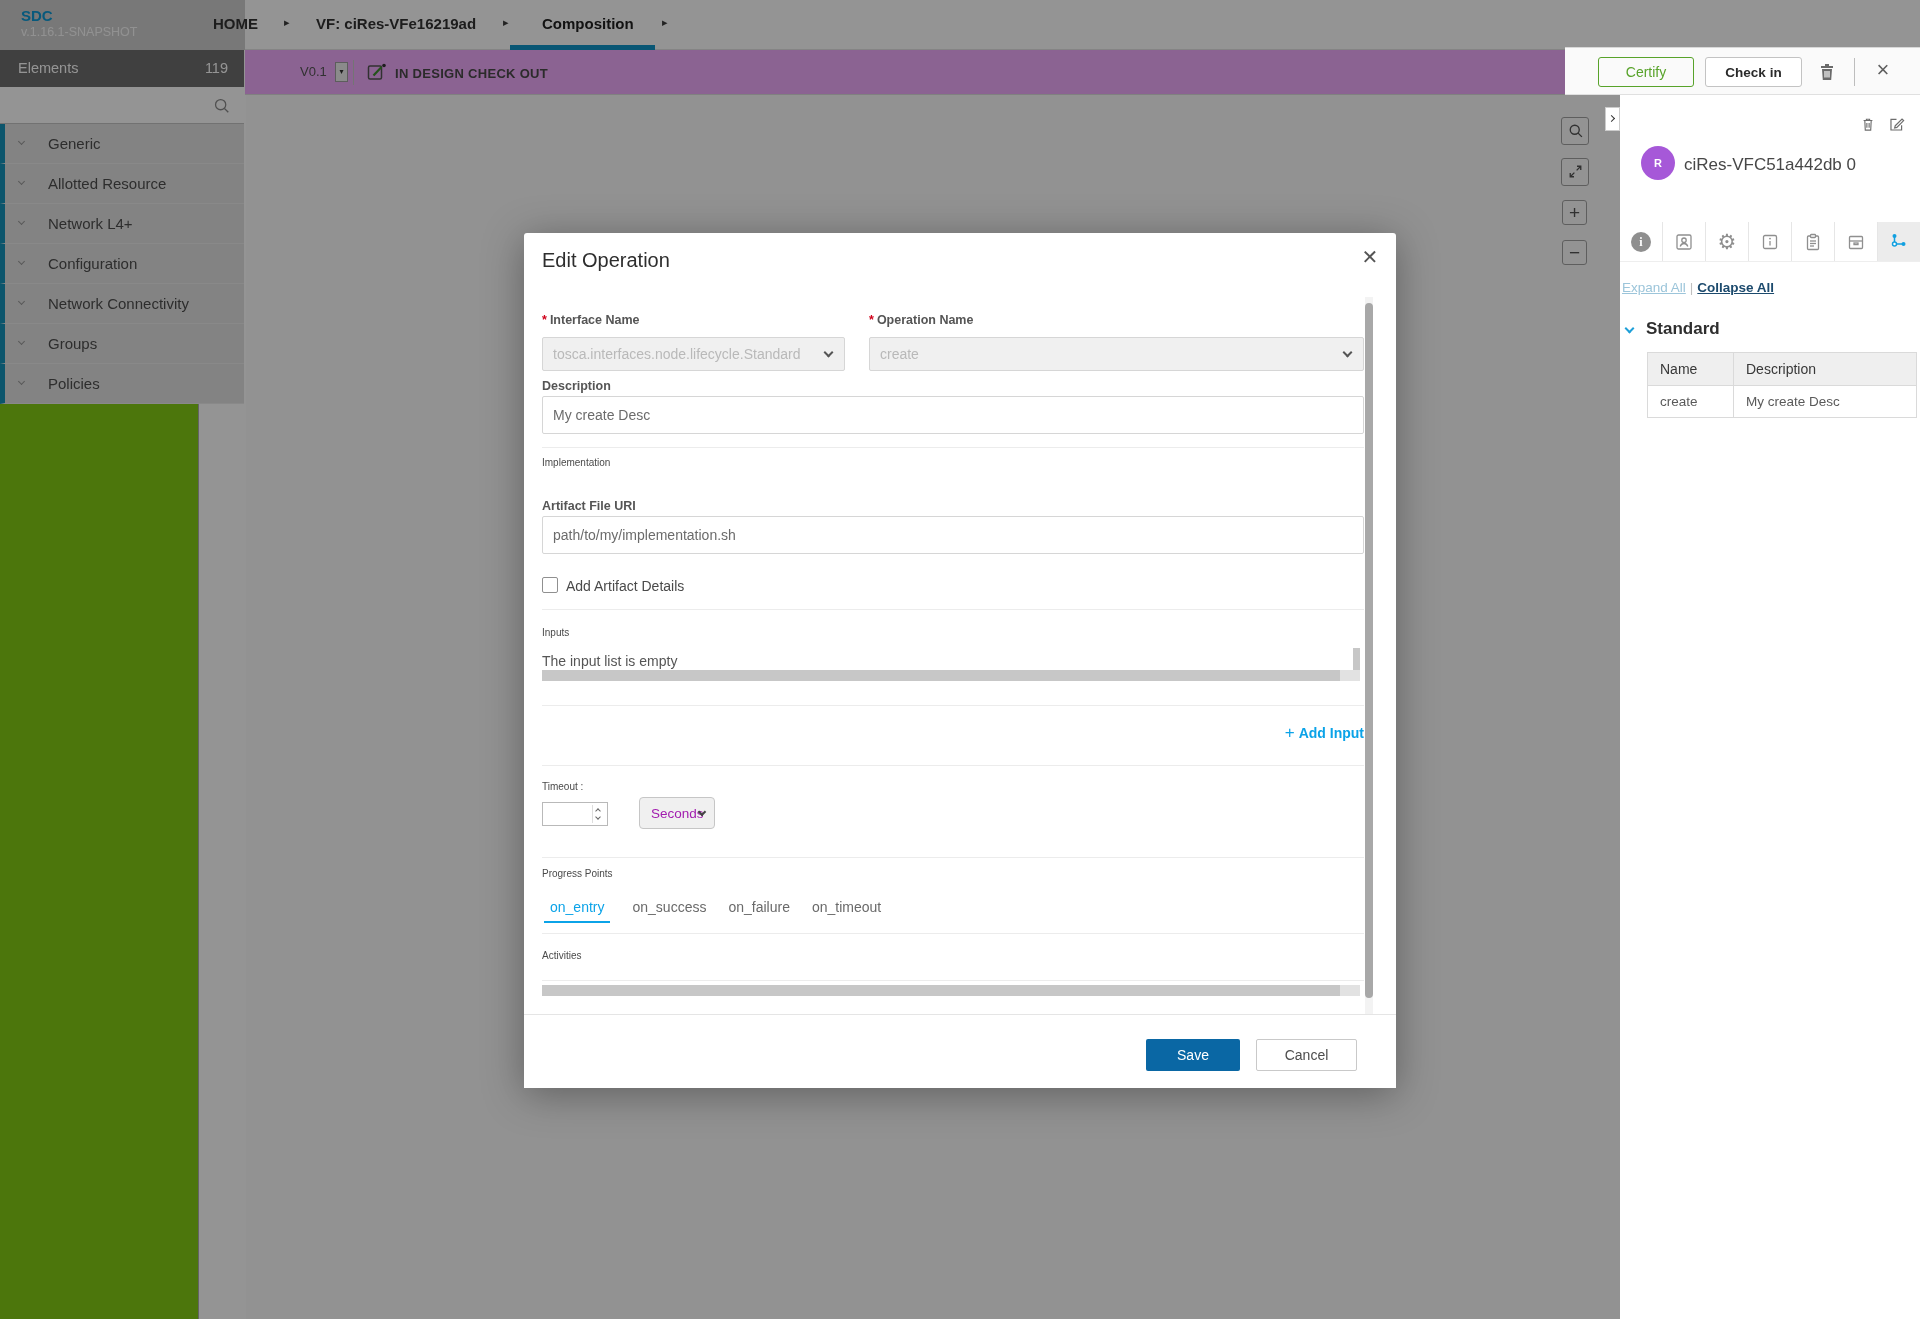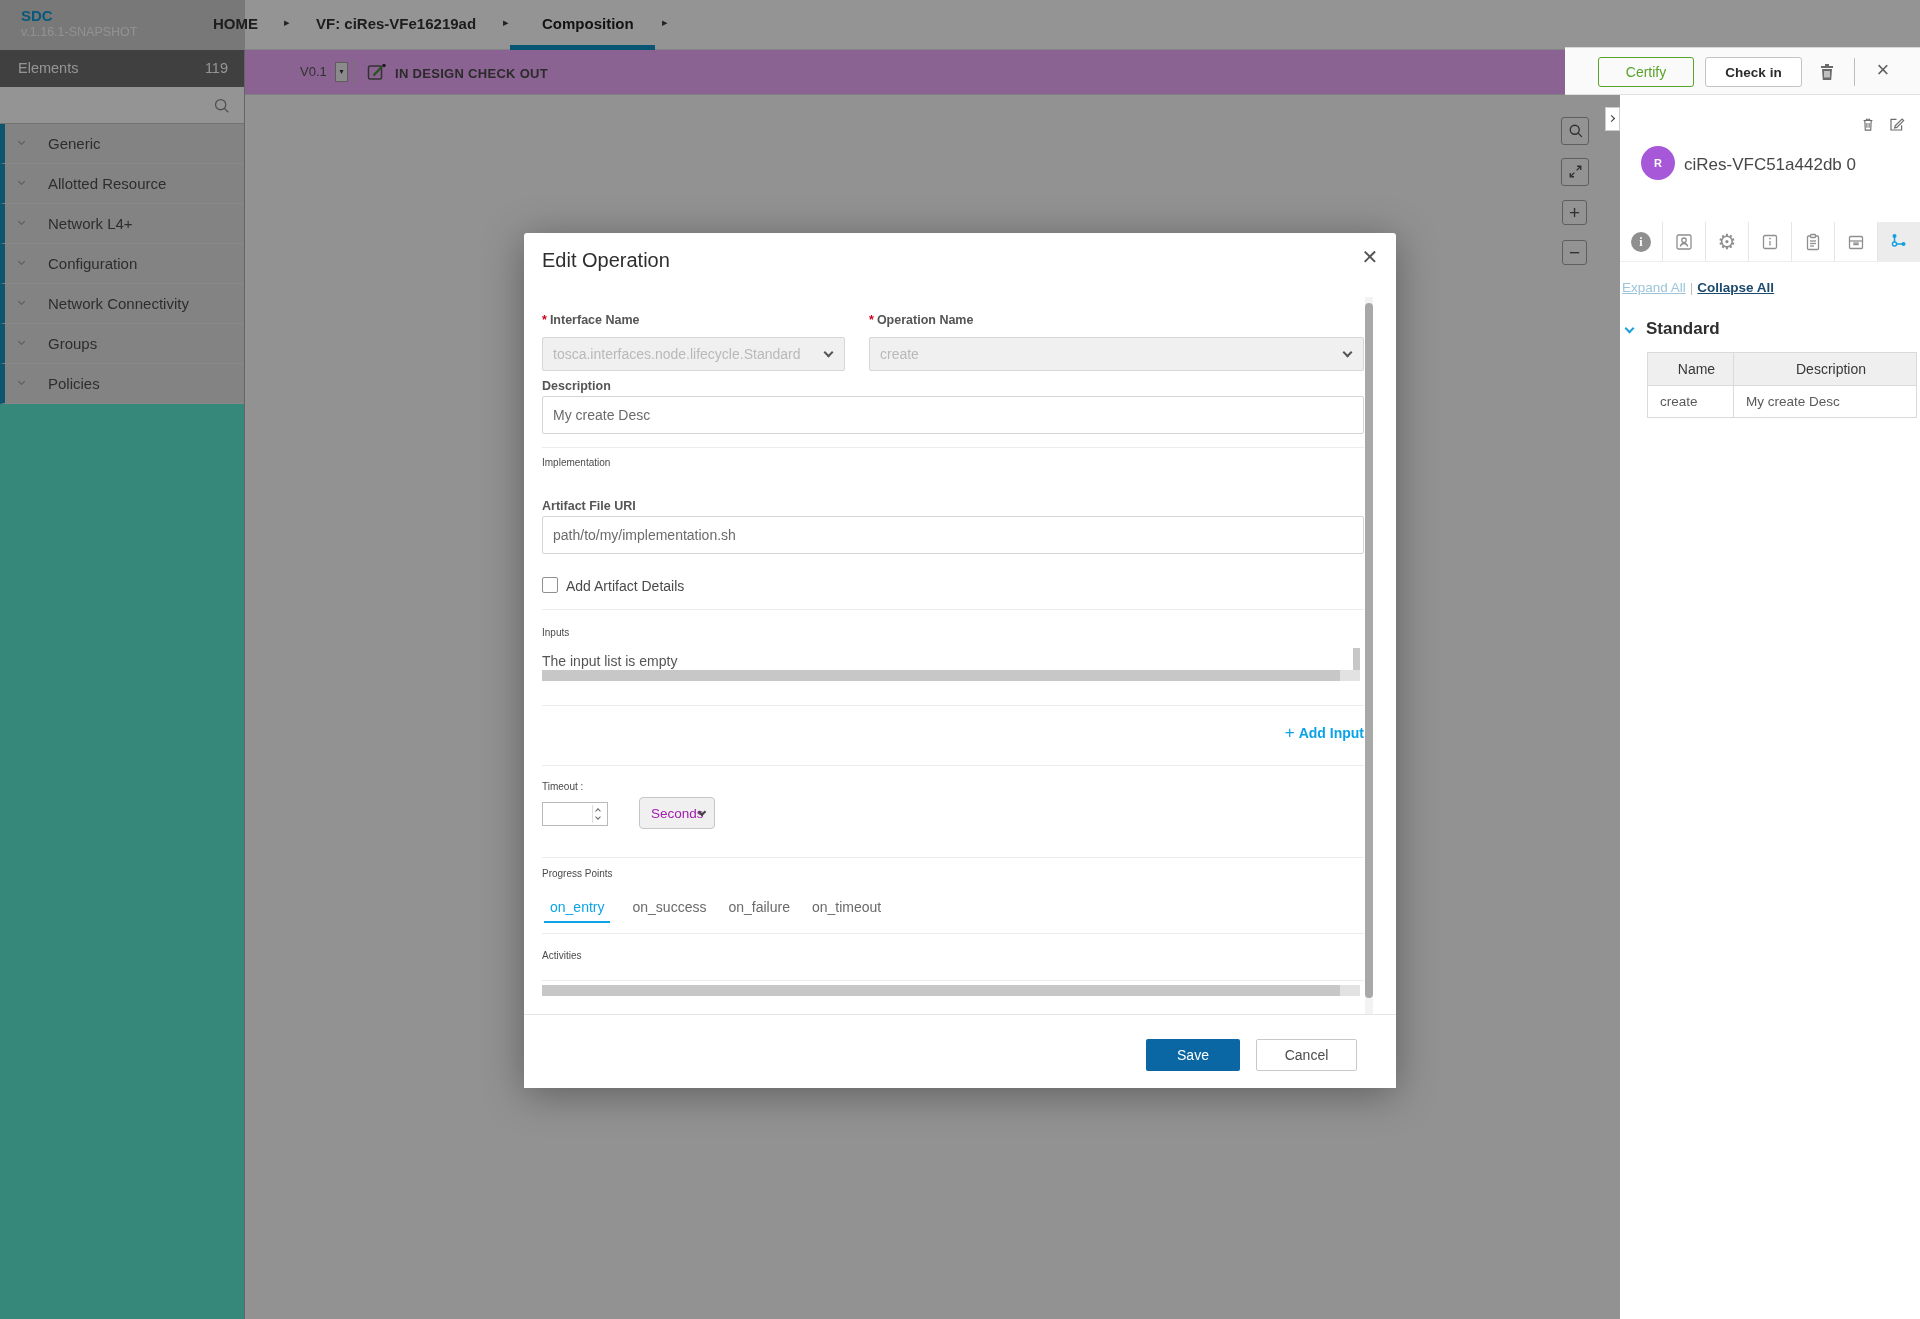--- a/index.html
+++ b/index.html
@@ -17,21 +17,21 @@
 
   
   .toolbar { position:absolute; left:245px; top:50px; width:1675px; height:45px; background:#f0abfc; border-bottom:1px solid #ddd; }
   .v01 { position:absolute; left:55px; top:14px; font-size:13px; color:#555; }
   .vcaret { position:absolute; left:90px; top:12px; width:13px; height:20px; border:1px solid #a0a0a0; background:#f0f0f0; font-size:8px; color:#333; text-align:center; line-height:18px; cursor:pointer; }
   .tsep { position:absolute; left:108px; top:10px; width:1px; height:25px; background:#c8c8c8; }
   .pencil-ic { position:absolute; left:122px; top:12px; }
   .status { position:absolute; left:150px; top:16px; font-size:13px; font-weight:bold; color:#4a4a4a; letter-spacing:.3px; }
 
   
-  .sidebar { position:absolute; left:0; top:50px; width:245px; height:1269px; background:#5eead4; border-right:1px solid #adadad; }
+  .sidebar { position:absolute; left:0; top:50px; width:199px; height:1269px; background:#84cc16; border-right:1px solid #adadad; }
   .sb-head { position:absolute; left:0; top:0; width:244px; height:37px; background:#6e6e6e; color:#fff; }
   .sb-title { position:absolute; left:18px; top:10px; font-size:14.5px; }
   .sb-count { position:absolute; right:16px; top:10px; font-size:14.5px; }
   .sb-search { position:absolute; left:0; top:37px; width:244px; height:37px; background:#fff; border-bottom:1px solid #c4c4c4; }
   .sb-search input { position:absolute; left:10px; top:6px; width:190px; height:24px; border:none; outline:none; font-size:13px; color:#444; }
   .sb-search svg { position:absolute; right:14px; top:10px; }
   .sb-items { position:absolute; left:0; top:74px; width:244px; }
   .sb-item { position:relative; height:40px; background:#e2e2e2; border-left:5px solid #1593ba; border-bottom:1px solid #ededed; cursor:pointer; }
   .sb-item .lbl { position:absolute; left:43px; top:11px; font-size:15px; color:#4f4f4f; }
   .chev { display:inline-block; width:7px; height:7px; border-right:1.6px solid #999; border-bottom:1.6px solid #999; transform:rotate(45deg); }
@@ -68,21 +68,21 @@
   .info-circle { width:20px; height:20px; border-radius:50%; background:#8f8f8f; color:#fff; font-size:12px; font-weight:bold; text-align:center; line-height:20px; font-family:"Liberation Serif","DejaVu Serif",serif; }
   .gearglyph { font-size:21px; color:#8f8f8f; line-height:20px; }
   .rp-links { position:absolute; left:2px; top:185px; font-size:13.5px; }
   .lnk-expand { color:#9cc5da; text-decoration:underline; cursor:pointer; }
   .lnk-sep { color:#c0c0c0; margin:0 4px; }
   .lnk-collapse { color:#1c4a6d; font-weight:bold; text-decoration:underline; cursor:pointer; }
   .rp-section { position:absolute; left:6px; top:224px; cursor:pointer; }
   .rp-section .chev { border-color:#1e9fd8; border-width:2px; width:7px; height:7px; position:absolute; left:0; top:6px; }
   .rp-section .sect { position:absolute; left:20px; top:0; font-size:17px; font-weight:bold; color:#2e2e2e; white-space:nowrap; }
   .rp-table { position:absolute; left:27px; top:257px; width:270px; border:1px solid #dadada; border-collapse:collapse; }
-  .rp-table th { background:#efefef; font-size:14px; color:#383838; font-weight:normal; text-align:center; padding:8px 0 8px 12px; border-bottom:1px solid #dadada; border-right:1px solid #dadada; }
+  .rp-table th { background:#efefef; font-size:14px; color:#383838; font-weight:normal; text-align:left; padding:8px 0 8px 12px; border-bottom:1px solid #dadada; border-right:1px solid #dadada; }
   .rp-table td { font-size:13.5px; color:#5a5a5a; padding:8px 0 8px 12px; border-right:1px solid #dadada; }
   .rp-table th:last-child, .rp-table td:last-child { border-right:none; }
   .col-name { width:86px; }
 
   
   .modal { position:absolute; left:524px; top:233px; width:872px; height:855px; background:#fff; border-radius:3px; box-shadow:0 6px 40px rgba(0,0,0,.35); z-index:100; }
   .m-title { position:absolute; left:18px; top:16px; font-size:20px; color:#2e2e2e; }
   .m-close { position:absolute; right:10px; top:8px; width:32px; height:32px; font-size:20px; color:#555; text-align:center; line-height:32px; cursor:pointer; }
   .m-body { position:absolute; left:0; top:64px; width:872px; height:717px; }
   .f-label { position:absolute; font-size:12.5px; font-weight:bold; color:#555; }

